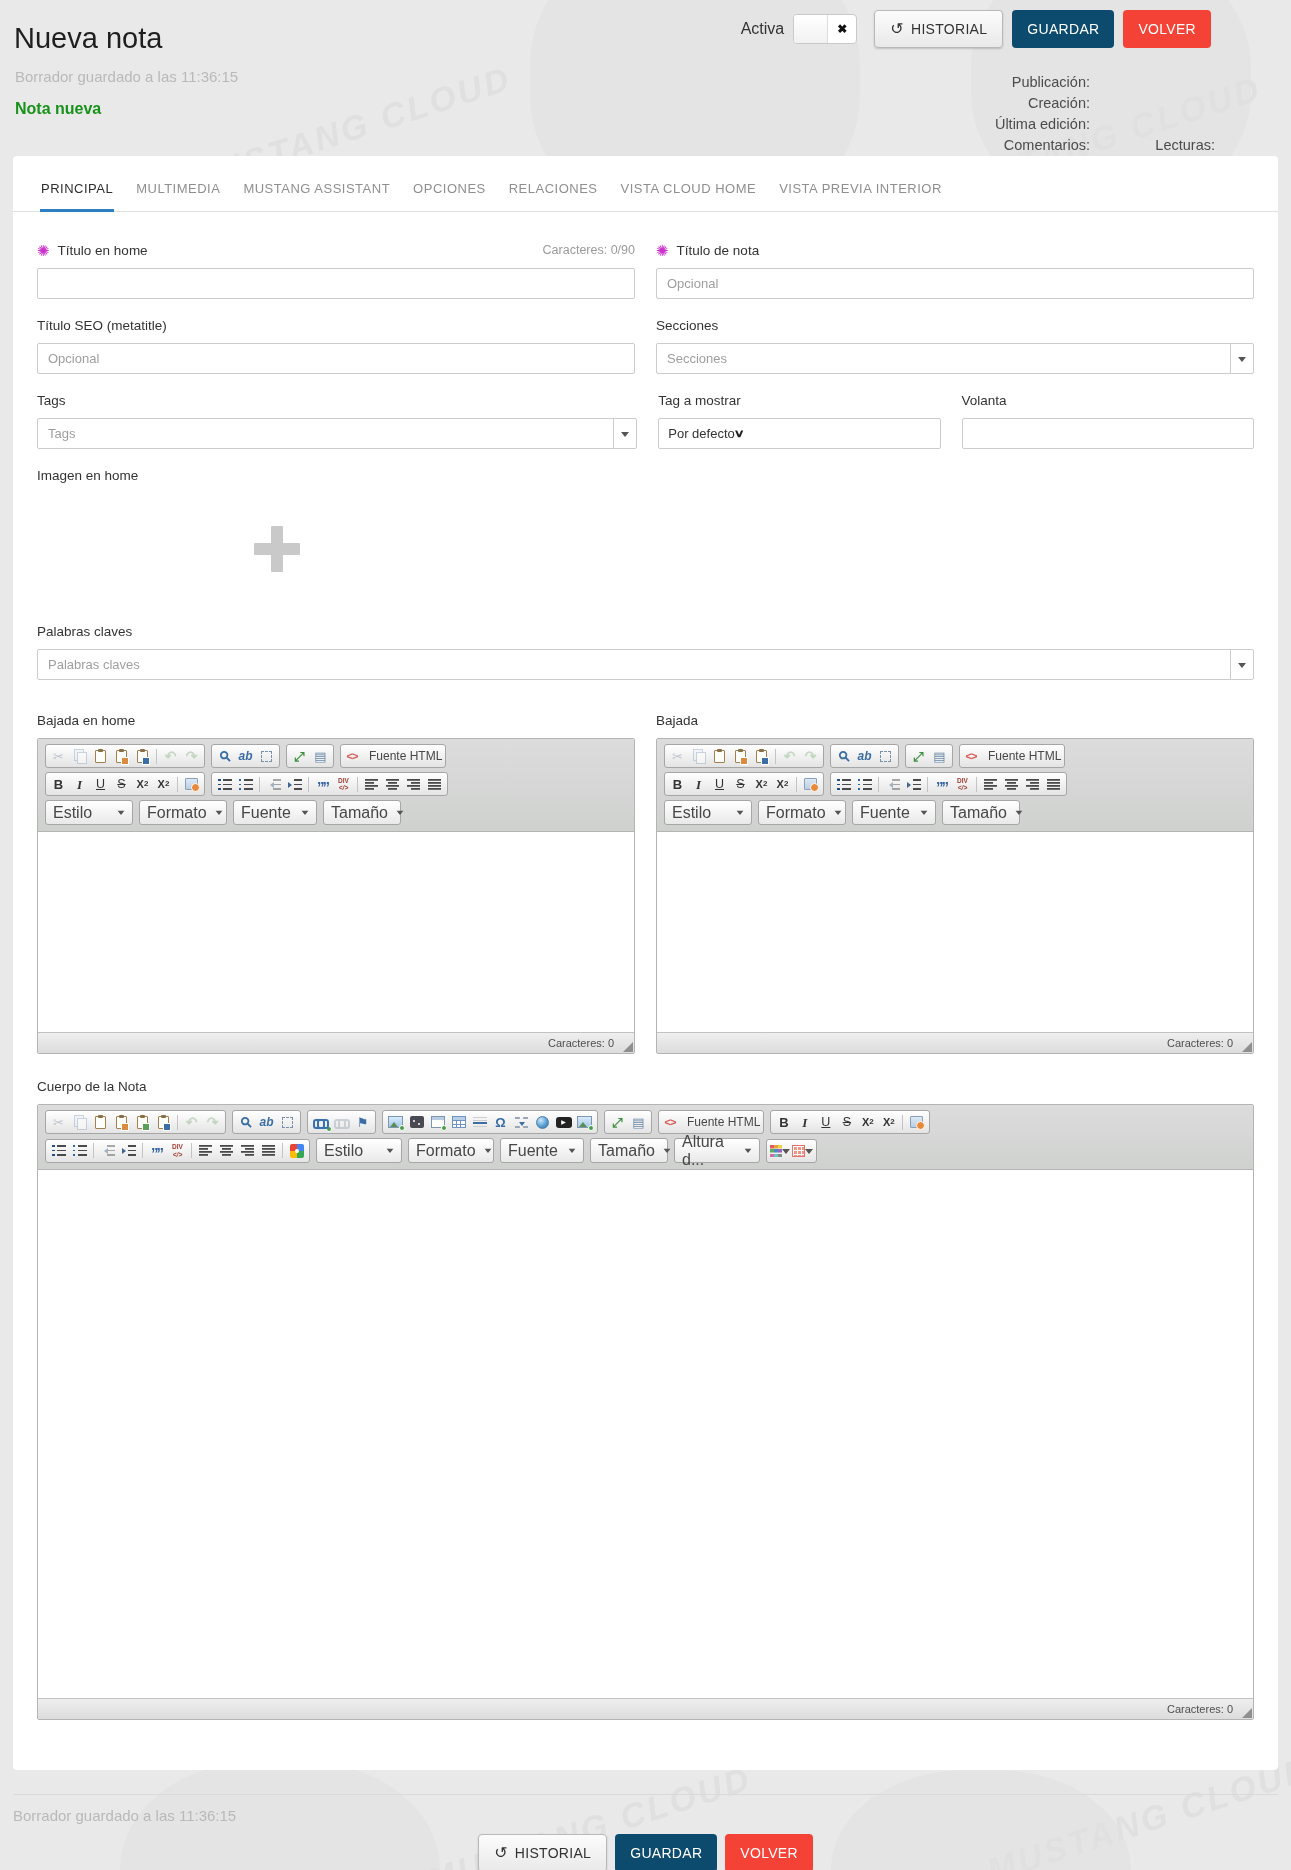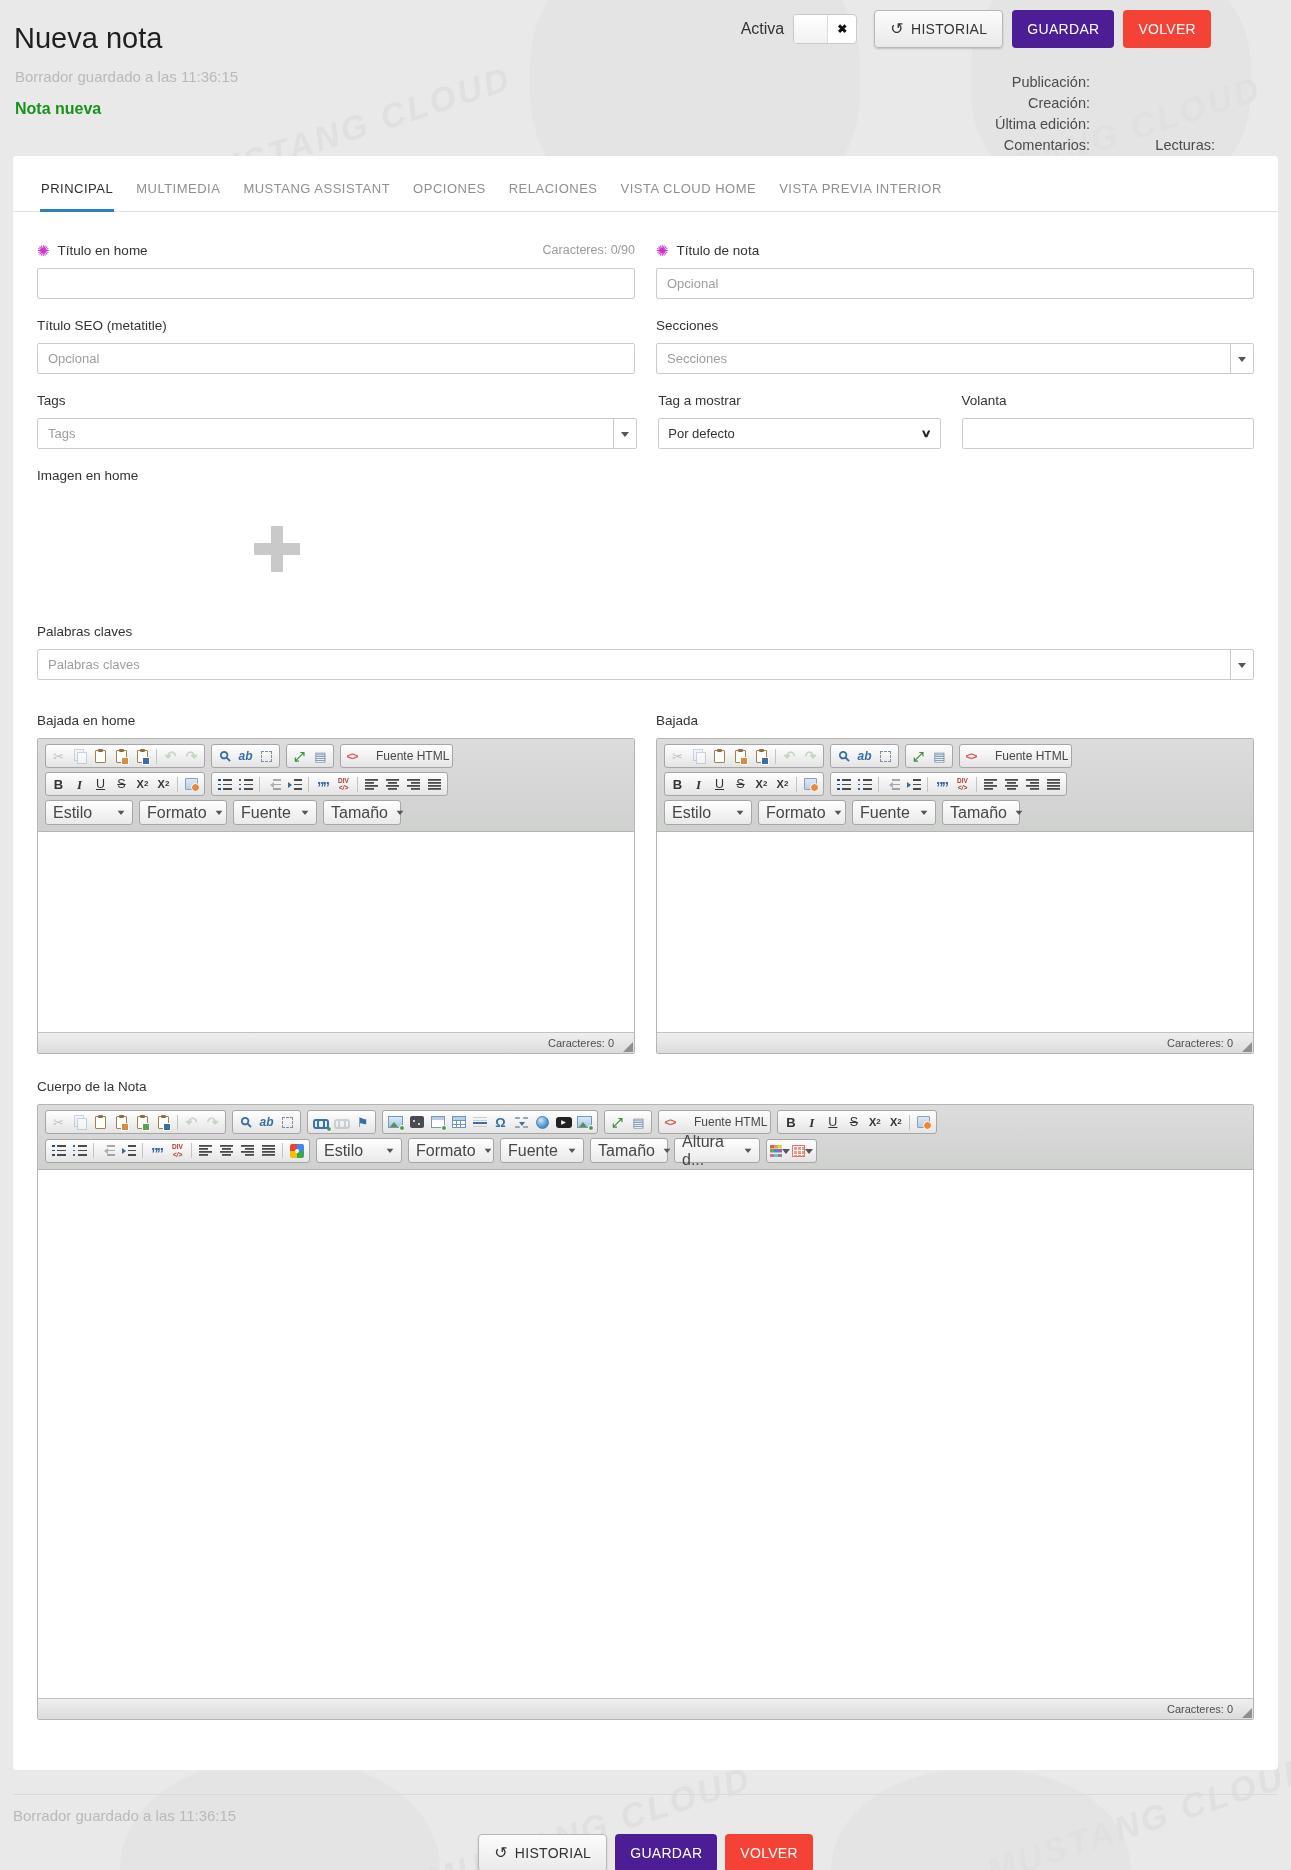--- a/index.html
+++ b/index.html
@@ -15,21 +15,21 @@
   .page-title{position:absolute;left:14px;top:22px;margin:0;font-size:29px;font-weight:500;color:#1f1f1f}
   .draft{position:absolute;left:15px;top:68px;font-size:15px;color:#b9b9b9}
   .note-status{position:absolute;left:15px;top:100px;font-size:16px;font-weight:bold;color:#18921b}
   .controls{position:absolute;top:10px;right:80px;display:flex;align-items:center;gap:9px;height:38px}
   .active-label{font-size:16px;color:#333}
   .toggle{width:64px;height:30px;background:#fff;border:1px solid #c9c9c9;border-radius:4px;display:flex;overflow:hidden;cursor:pointer;margin-right:8px}
   .toggle .knob{width:34px;border-right:1px solid #dcdcdc;background:linear-gradient(#fff,#f1f1f1)}
   .toggle .x{flex:1;display:flex;align-items:center;justify-content:center;font-size:12px;font-weight:bold;color:#111}
   .btn{height:38px;border:none;border-radius:4px;font-family:inherit;font-size:14px;letter-spacing:.3px;padding:0 15px;display:inline-flex;align-items:center;gap:7px;cursor:pointer}
   .btn-light{background:linear-gradient(#fcfcfc,#e9e9e9);border:1px solid #b9b9b9;color:#333;box-shadow:0 1px 2px rgba(0,0,0,.18)}
-  .btn-blue{background:#4c1d95;color:#fff;font-weight:500}
+  .btn-blue{background:#0c4a6e;color:#fff;font-weight:500}
   .btn-red{background:#f44336;color:#fff;font-weight:500}
   .hist-ico{font-size:16px;line-height:1}
   .meta{position:absolute;top:72px;right:76px;text-align:right;font-size:14.5px;color:#4c4c4c;line-height:21px}
   .meta .pad{padding-right:125px}
   .meta .lect{display:inline-block;width:125px;text-align:right}
 
   
   .card{position:relative;z-index:1;margin:0 13px;background:#fff;border-radius:4px}
   .tabs{display:flex;gap:21px;padding:10px 0 0 27px;border-bottom:1px solid #e0e0e0}
   .tab{font-size:13px;font-weight:500;letter-spacing:.5px;color:#8f8f8f;padding:15px 1px 13px;border-bottom:3px solid transparent;margin-bottom:-1px;cursor:pointer;white-space:nowrap}
@@ -41,39 +41,39 @@
   .field{margin-bottom:16px}
   .flabel{display:flex;align-items:center;gap:8px;font-size:13.5px;color:#333;font-weight:500;margin-bottom:8px;height:20px}
   .counter{margin-left:auto;color:#9a9a9a;font-weight:400;font-size:12.5px}
   .ai{color:#cc33cc;font-size:15px;line-height:1}
   input.inp{width:100%;height:31px;border:1px solid #ccc;border-radius:2px;padding:0 10px;font-size:13px;color:#333;font-family:inherit;background:#fff}
   input.inp::placeholder{color:#9e9e9e}
   .sel2{height:31px;border:1px solid #ccc;border-radius:2px;background:#fff;display:flex;align-items:stretch;cursor:pointer}
   .sel2 .txt{flex:1;display:flex;align-items:center;padding:0 10px;font-size:13px;color:#9e9e9e}
   .sel2 .ab{width:23px;border-left:1px solid #ccc;display:flex;align-items:center;justify-content:center}
   .tri{width:0;height:0;border:4px solid transparent;border-top:5px solid #555;margin-top:5px}
-  .selnat{display:flex;align-items:center;justify-content:space-between;padding:0 9px;border:1px solid #ccc;border-radius:2px;height:31px;font-size:13px;color:#333;background:#fff;cursor:pointer}
+  .selnat{display:flex;align-items:center;justify-content:flex-start;padding:0 9px;border:1px solid #ccc;border-radius:2px;height:31px;font-size:13px;color:#333;background:#fff;cursor:pointer}
   .chev{font-size:11px;font-weight:bold;color:#222;transform:scaleX(1.4)}
   .upload{width:480px;height:112px;display:flex;align-items:center;justify-content:center;cursor:pointer}
   .plus{position:relative;width:46px;height:46px}
   .plus::before,.plus::after{content:"";position:absolute;background:#c9c9c9;border-radius:1px}
   .plus::before{left:0;top:17px;width:46px;height:12px}
   .plus::after{left:17px;top:0;width:12px;height:46px}
 
   
   .cke{border:1px solid #b4b4b4;border-radius:2px;overflow:hidden;background:#fff}
   .cke-top{background:linear-gradient(#dcdcdc,#cfd1cf);border-bottom:1px solid #b4b4b4;padding:3px 4px 4px;display:flex;flex-wrap:wrap;align-items:center}
   .tbreak{flex-basis:100%;height:0}
   .tgroup{display:inline-flex;align-items:center;background:linear-gradient(#fff,#e4e4e4);border:1px solid #a6a6a6;border-radius:3px;padding:1px 2px;margin:2px 3px;height:24px}
   .tbtn{display:inline-flex;align-items:center;justify-content:center;min-width:21px;height:20px;border-radius:2px;cursor:pointer;padding:0 1px}
   .tsep{width:1px;height:15px;background:#c4c4c4;margin:0 3px}
   .combo{display:inline-flex;align-items:center;justify-content:space-between;background:linear-gradient(#fff,#e9e9e9);border:1px solid #a6a6a6;border-radius:3px;height:25px;margin:2px 3px;padding:0 7px;font-size:16px;color:#474747;cursor:pointer}
   .combo .tri{transform:scale(.85);margin-top:4px;margin-left:8px}
   .w88{width:88px}.w84{width:84px}.w78{width:78px}.w86{width:86px}
-  .src-label{font-size:12px;color:#474747;margin-left:16px;white-space:nowrap}
+  .src-label{font-size:12px;color:#474747;margin-left:9px;white-space:nowrap}
   .cke-content{background:#fff;cursor:text}
   .cke-content.small{height:200px}
   .cke-content.big{height:528px}
   .cke-bottom{height:21px;background:linear-gradient(#efefef,#dcdcdc);border-top:1px solid #c2c2c2;display:flex;align-items:center;justify-content:flex-end;position:relative;padding-right:20px}
   .charcount{font-size:11px;color:#4f4f4f}
   .grip{position:absolute;right:1px;bottom:1px;width:0;height:0;border-left:10px solid transparent;border-bottom:10px solid #8f8f8f;cursor:se-resize}
 
   
   .i{display:inline-flex;align-items:center;justify-content:center;width:16px;height:16px;font-size:12.5px;line-height:1;position:relative}
   .dis{opacity:.45}

